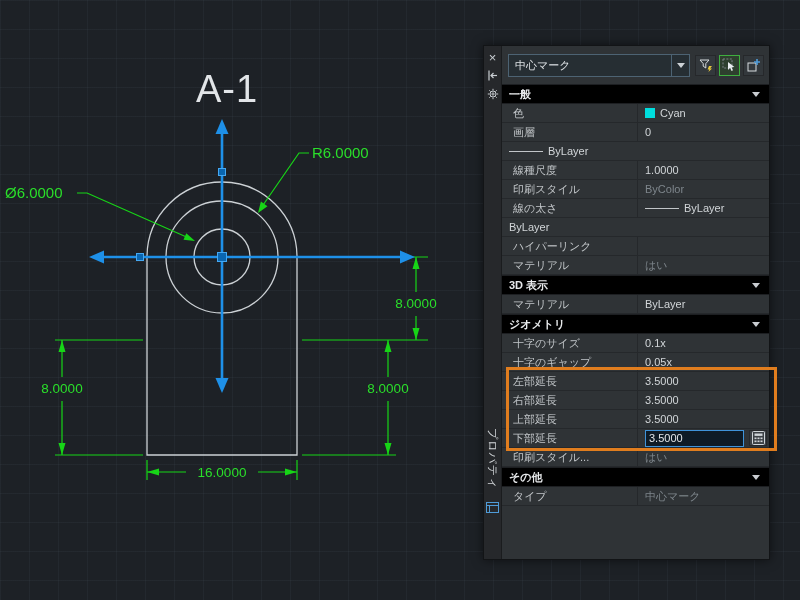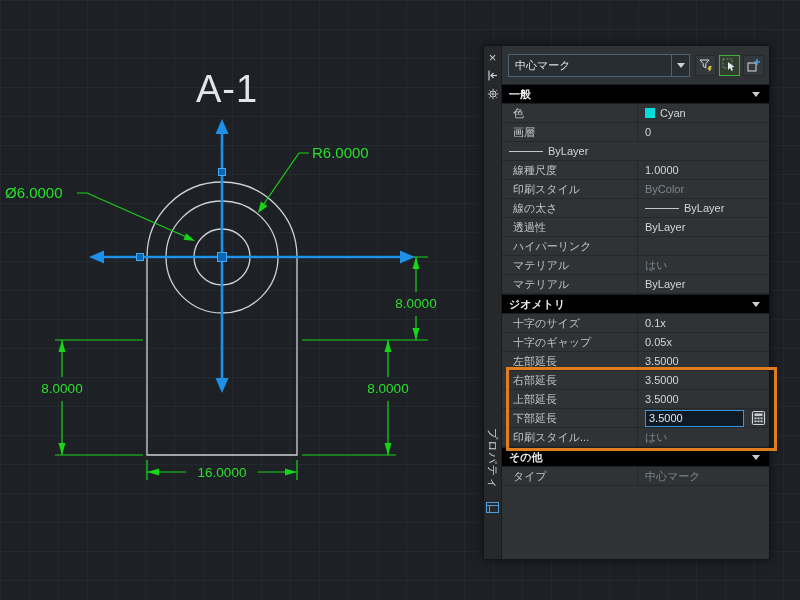--- a/index.html
+++ b/index.html
@@ -247,36 +247,39 @@
             </div>
           </div>
           <div class="prow">
             <div class="plabel">線の太さ</div>
             <div class="pvalue">
               <span class="line-glyph"></span>
               <span class="vtext">ByLayer</span>
             </div>
           </div>
           <div class="prow">
-            <div class="plabel">透過性</div>
             <div class="pvalue">
               <span class="vtext">ByLayer</span>
             </div>
           </div>
           <div class="prow">
             <div class="plabel">ハイパーリンク</div>
             <div class="pvalue">
               <span class="vtext"></span>
             </div>
           </div>
           <div class="prow">
             <div class="plabel">マテリアル</div>
             <div class="pvalue">
               <span class="vtext muted">はい</span>
             </div>
+          </div>
+          <div class="sec-header">
+            <span>3D 表示</span>
+            <span class="chevron"></span>
           </div>
           <div class="prow">
             <div class="plabel">マテリアル</div>
             <div class="pvalue">
               <span class="vtext">ByLayer</span>
             </div>
           </div>
           <div class="sec-header">
             <span>ジオメトリ</span>
             <span class="chevron"></span>

